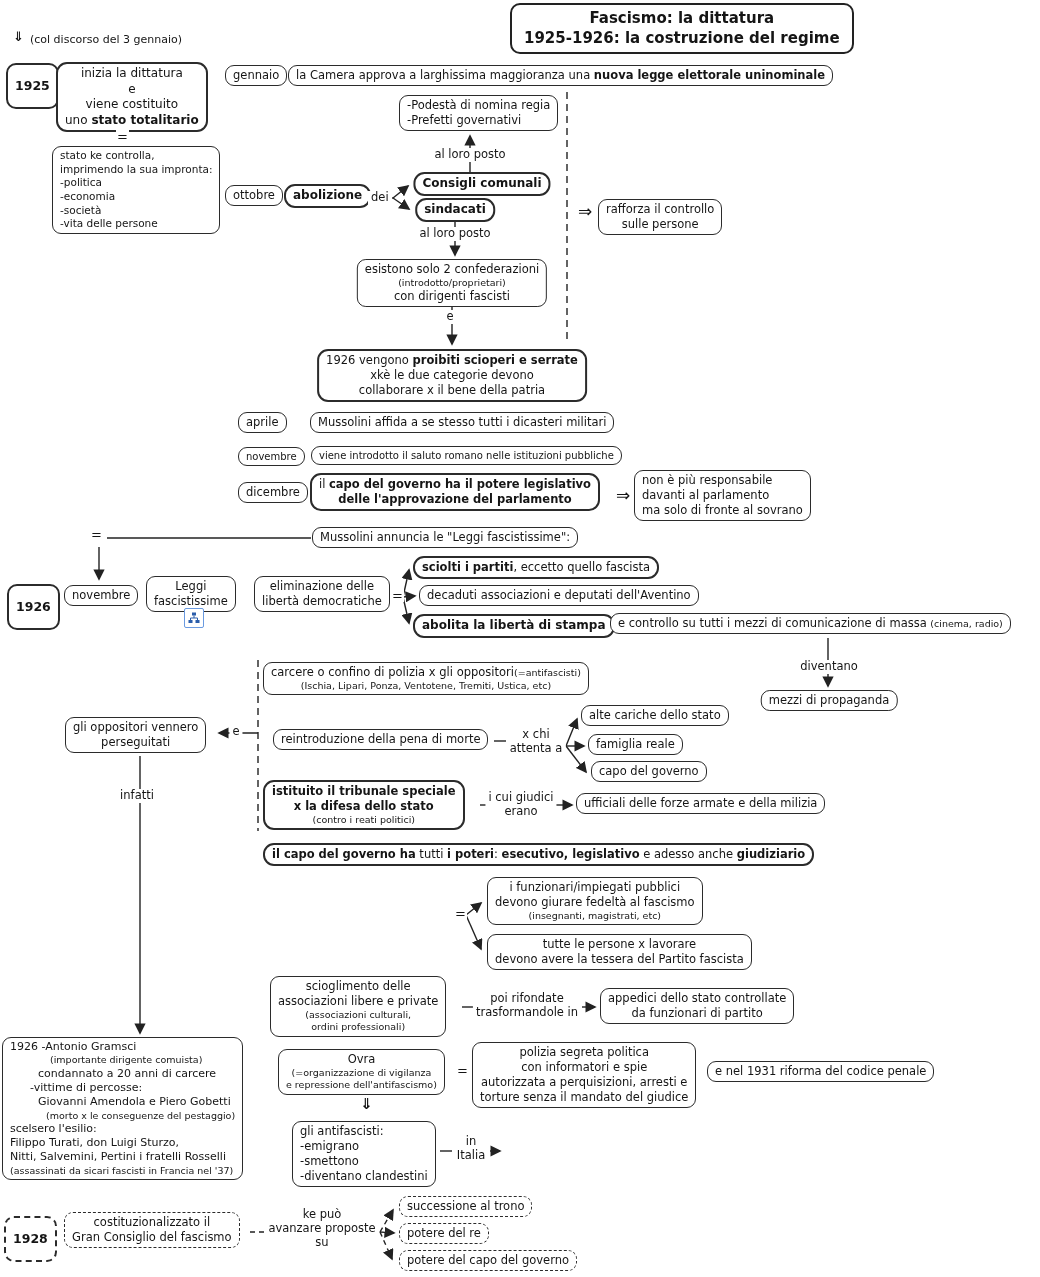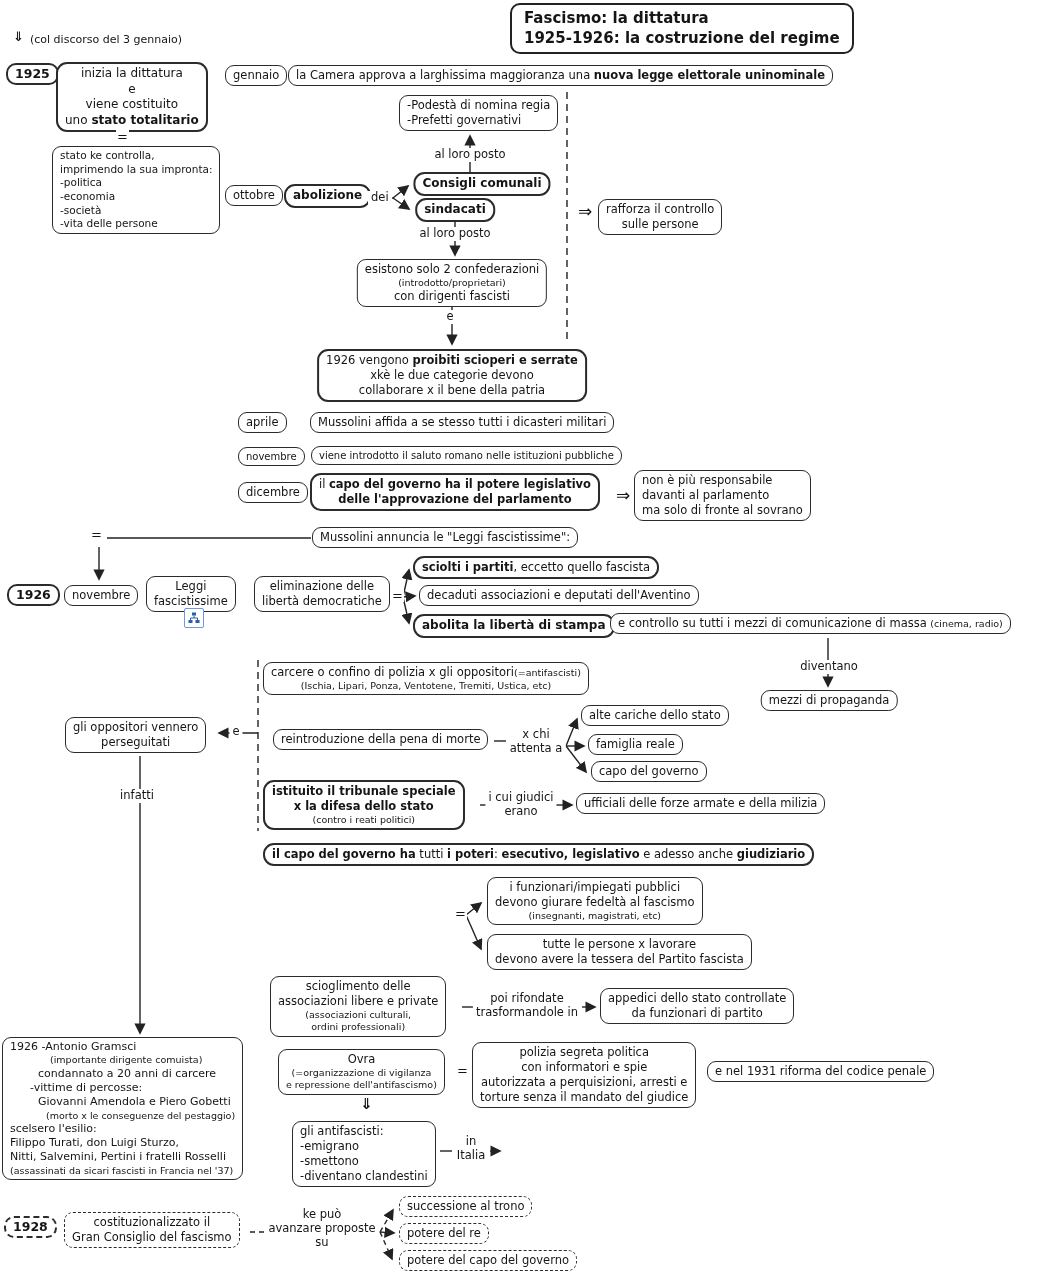--- a/index.html
+++ b/index.html
@@ -9,23 +9,23 @@
   .box { position:absolute; z-index:2; border:1.4px solid #2b2b2b; border-radius:9px;
          background:#fff; padding:2px 7px; font-size:11.5px; line-height:1.3;
          text-align:center; white-space:nowrap; box-sizing:border-box; }
   .thick { border-width:2.2px; border-radius:11px; }
   .dash  { border-style:dashed; border-width:1.4px; }
   .left  { text-align:left; }
   .bold  { font-weight:bold; }
   .cx    { transform:translateX(-50%); }
   .sm    { font-size:9.5px; }
   .sm2   { font-size:10px; }
-  .year  { font-weight:bold; font-size:12.5px; border-width:2.2px; padding:1px 7px; border-radius:10px; }
+  .year  { font-weight:bold; font-size:12.5px; border-width:2.2px; padding:13px 7px; border-radius:10px; }
   .title { position:absolute; z-index:2; border:2.2px solid #222; border-radius:10px; background:#fff;
-           padding:3px 12px; font-weight:bold; font-size:15px; line-height:1.35; }
+           padding:3px 12px; font-weight:bold; font-size:15px; line-height:1.35; text-align:center; }
   .lbl   { position:absolute; z-index:3; background:#fff; font-size:11.5px; line-height:1.2;
            text-align:center; white-space:nowrap; padding:0 3px; }
   .sym   { position:absolute; z-index:3; background:#fff; font-size:13px; line-height:1; padding:0 1px; }
   .da    { font-size:17px; }
   .note  { position:absolute; z-index:3; font-size:11px; }
   .cmicon{ position:absolute; z-index:4; width:18px; height:18px; background:#fff;
            border:1.5px solid #6a9ae0; border-radius:2px; display:flex; align-items:center; justify-content:center; }
 </style>
 </head>
 <body>

